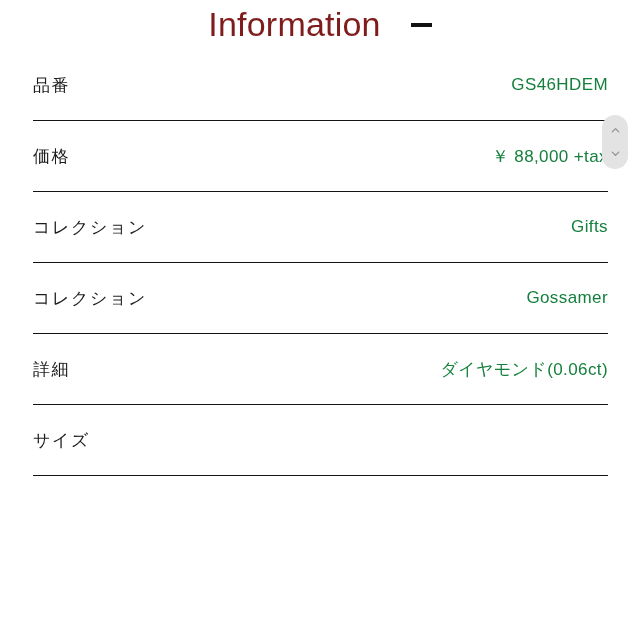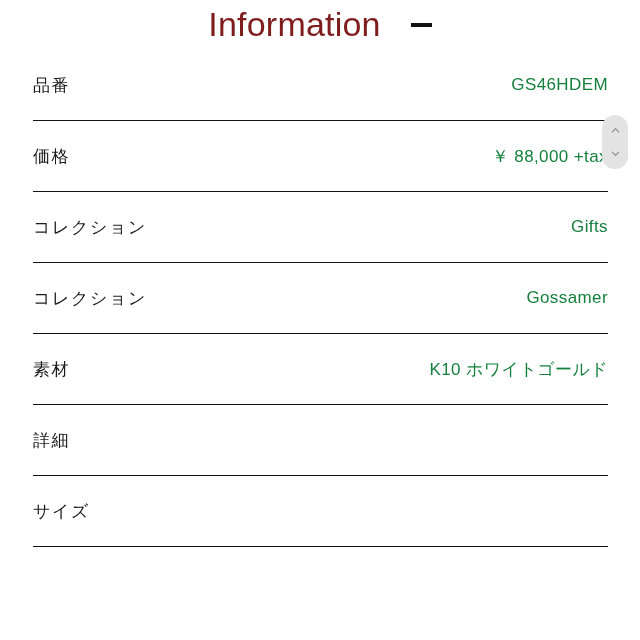--- a/index.html
+++ b/index.html
@@ -134,27 +134,24 @@
     <div class="spec-row">
       <span class="spec-label">コレクション</span>
       <span class="spec-value">Gifts</span>
     </div>
 
     <div class="spec-row">
       <span class="spec-label">コレクション</span>
       <span class="spec-value">Gossamer</span>
     </div>
 
-    <div class="spec-row">
-      <span class="spec-label">素材</span>
-      <span class="spec-value">K10 ホワイトゴールド</span>
-    </div>
 
     <div class="spec-row">
       <span class="spec-label">詳細</span>
+      <span class="spec-value">ダイヤモンド(0.06ct)</span>
     </div>
 
     <div class="spec-row">
       <span class="spec-label">サイズ</span>
     </div>
 
 
   </div>
 
   <div id="scroll-stepper">

